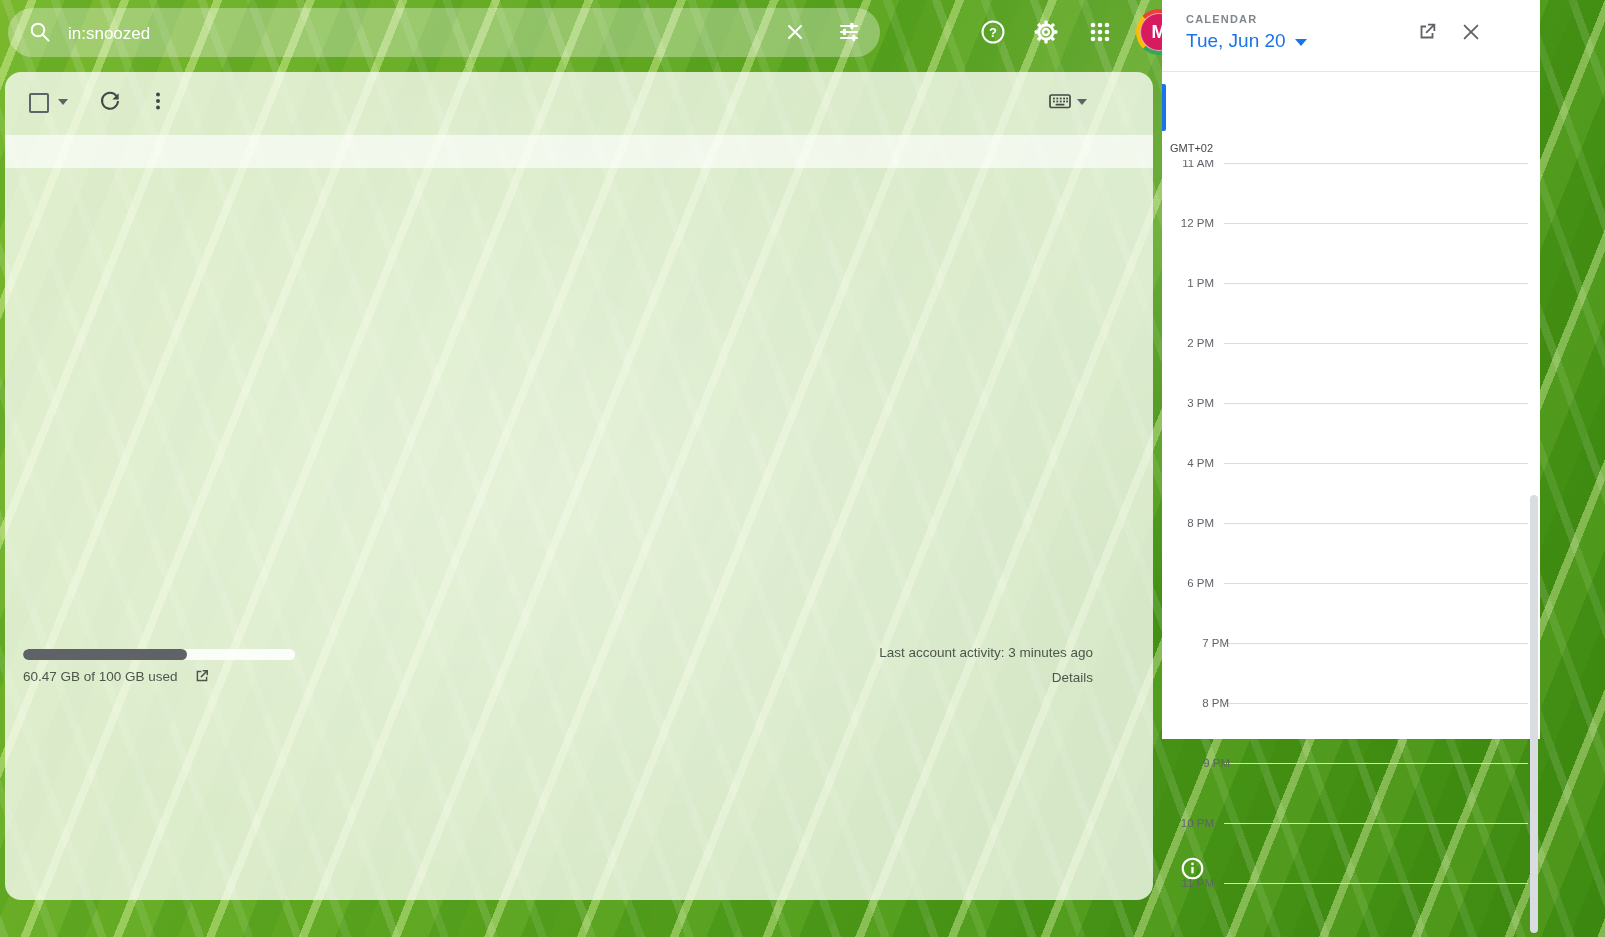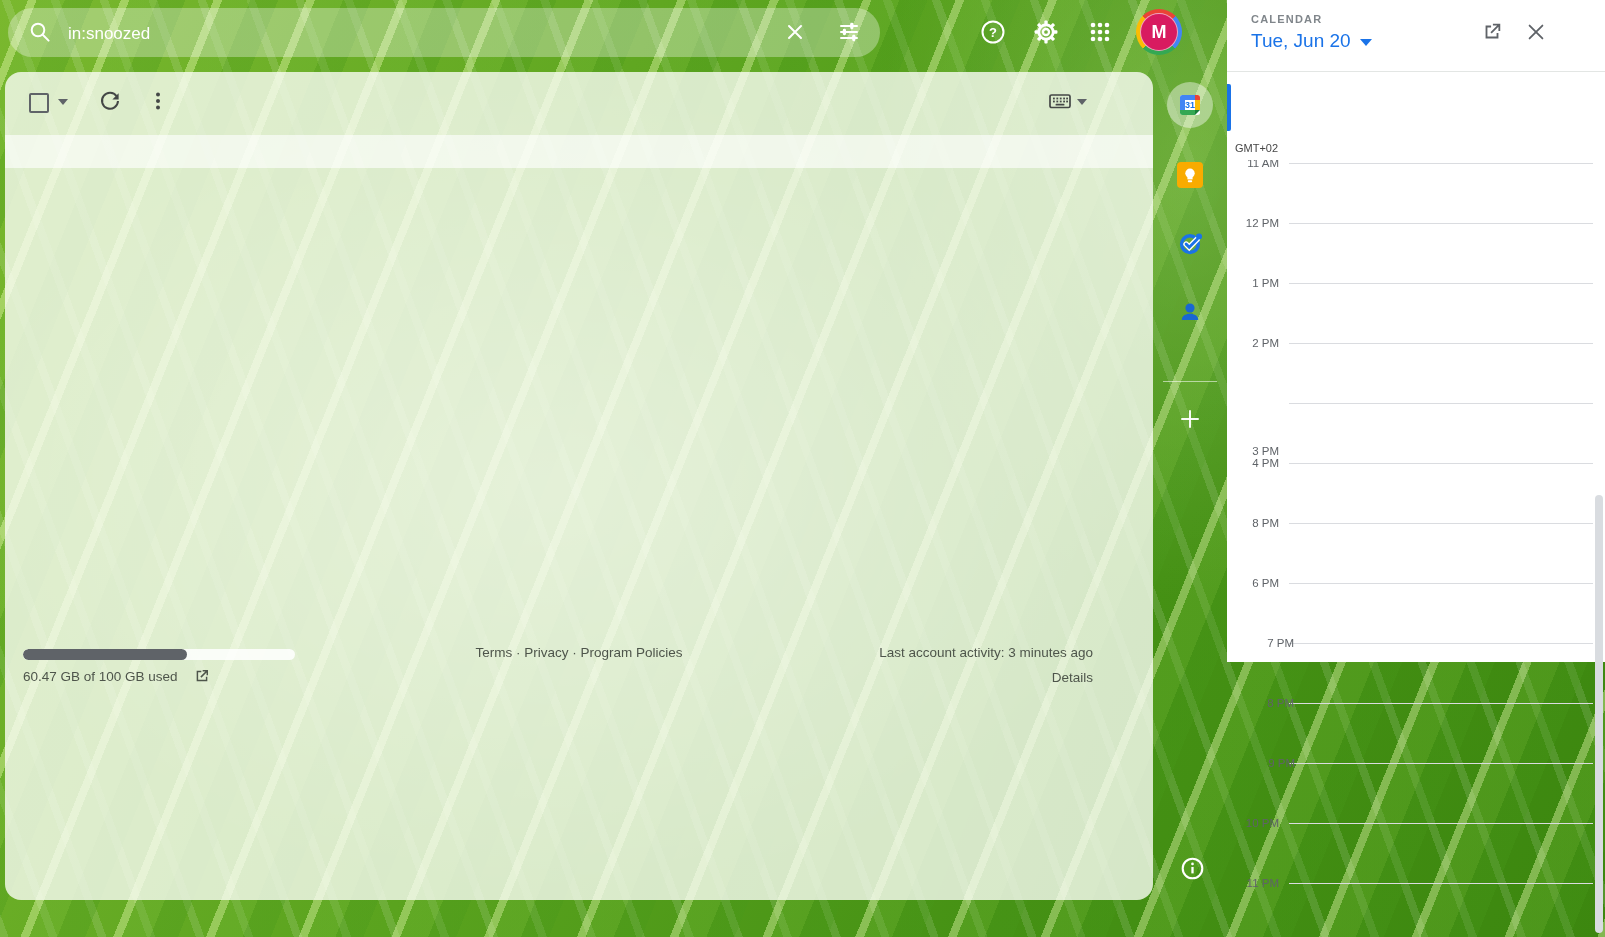--- a/index.html
+++ b/index.html
@@ -55,21 +55,21 @@
   .storage-fill{height:100%;background:#5f6368;border-radius:6px;}
   .storage-text{position:absolute;left:18px;top:596px;font-size:13.5px;color:#4e554b;display:flex;align-items:center;gap:16px;}
   .footer-links{position:absolute;left:0;top:573px;width:100%;text-align:center;font-size:13.5px;color:#4e554b;}
   .footer-links span{cursor:pointer;}
   .activity{position:absolute;right:60px;top:573px;font-size:13.5px;color:#4e554b;text-align:right;}
   .details{position:absolute;right:60px;top:598px;font-size:13.5px;color:#4e554b;text-align:right;cursor:pointer;}
   
   .app-highlight{position:absolute;left:1167px;top:82px;width:46px;height:46px;border-radius:50%;background:rgba(255,255,255,0.42);}
   .strip-divider{position:absolute;left:1163px;top:381px;width:54px;height:1px;background:rgba(255,255,255,0.55);}
   
-  .cal-panel{position:absolute;left:1227px;top:0;width:378px;height:662px;background:#fff;}
+  .cal-panel{position:absolute;left:1162px;top:0;width:378px;height:739px;background:#fff;}
   .cal-title{position:absolute;left:24px;top:13px;font-size:11px;letter-spacing:1.2px;color:#80868b;font-weight:bold;}
   .cal-date{position:absolute;left:24px;top:30px;font-size:19px;color:#1a73e8;display:flex;align-items:center;gap:9px;cursor:pointer;}
   .cal-date-caret{width:0;height:0;border-left:6px solid transparent;border-right:6px solid transparent;border-top:7px solid #1a73e8;margin-top:3px;}
   .cal-divider{position:absolute;left:0;top:71px;width:100%;height:1px;background:#e3e6e4;}
   .cal-toolbar{position:absolute;left:0;top:72px;width:100%;height:58px;background:#fff;box-shadow:0 2px 3px rgba(60,64,67,0.10);}
   .today-btn{
     position:absolute;left:24px;top:11px;height:41px;padding:0 21px;border:1px solid #dadce0;border-radius:4px;
     background:#fff;font-size:15px;color:#3c4043;display:flex;align-items:center;cursor:pointer;box-sizing:border-box;
   }
   .app-indicator{position:absolute;left:0;top:84px;width:4px;height:47px;background:#1a73e8;border-radius:0 2px 2px 0;}
@@ -193,27 +193,20 @@
   <div class="storage-text">
     <span>60.47 GB of 100 GB used</span>
     <span class="icon-btn" style="position:static;">
       <svg width="16" height="16" viewBox="0 0 24 24" fill="#4e554b">
           <path d="M4 4h7v2.2H6.2v11.6h11.6V13H20v7H4z"></path>
           <path d="M13 3v2.2h4.1l-7.6 7.6 1.7 1.7 7.6-7.6V11H21V3z"></path>
         </svg>
     </span>
   </div>
 
-  <div class="footer-links">
-    <span>Terms</span>
-    <span>·</span>
-    <span>Privacy</span>
-    <span>·</span>
-    <span>Program Policies</span>
-  </div>
 
   <div class="activity">Last account activity: 3 minutes ago</div>
   <div class="details">Details</div>
 </div>
 
 <div class="app-highlight"></div>
 <div class="icon-btn" style="left:1178px;top:93px;width:24px;height:24px;">
   <svg width="24" height="24" viewBox="0 0 24 24">
     <rect x="2" y="2" width="20" height="20" rx="2.5" fill="#fff"></rect>
     <path d="M2 7h15V2H4.5A2.5 2.5 0 0 0 2 4.5z" fill="#4285f4"></path>
@@ -294,21 +287,21 @@
       <div class="hour-line" style="top: 332px;"></div>
       <div class="hour-line" style="top: 272px;"></div>
       <div class="hour-line" style="top: 212px;"></div>
       <div class="hour-line" style="top: 152px;"></div>
       <div class="hour-line" style="top: 92px;"></div>
       <div class="hour-line" style="top: 32px;"></div>
     <div class="hour-label" style="top: 24px;">11 AM</div>
       <div class="hour-label" style="top: 84px;">12 PM</div>
       <div class="hour-label" style="top: 144px;">1 PM</div>
       <div class="hour-label" style="top: 204px;">2 PM</div>
-      <div class="hour-label" style="top: 264px; margin-top: 48px;">3 PM</div>
+      <div class="hour-label" style="top: 264px;">3 PM</div>
       <div class="hour-label" style="top: 324px;">4 PM</div>
       <div class="hour-label" style="top: 384px;">8 PM</div>
       <div class="hour-label" style="top: 444px;">6 PM</div>
       <div class="hour-label" style="top: 504px; margin-left: 15px;">7 PM</div>
       <div class="hour-label" style="top: 564px; padding-left: 15px;">8 PM</div>
       <div class="hour-label" style="top: 624px; padding-left: 16px;">9 PM</div>
       <div class="hour-label" style="top: 684px;">10 PM</div>
       <div class="hour-label" style="top: 744px;">11 PM</div>
       <div class="gmt-mask">
       <div class="gmt-label">GMT+02</div>

